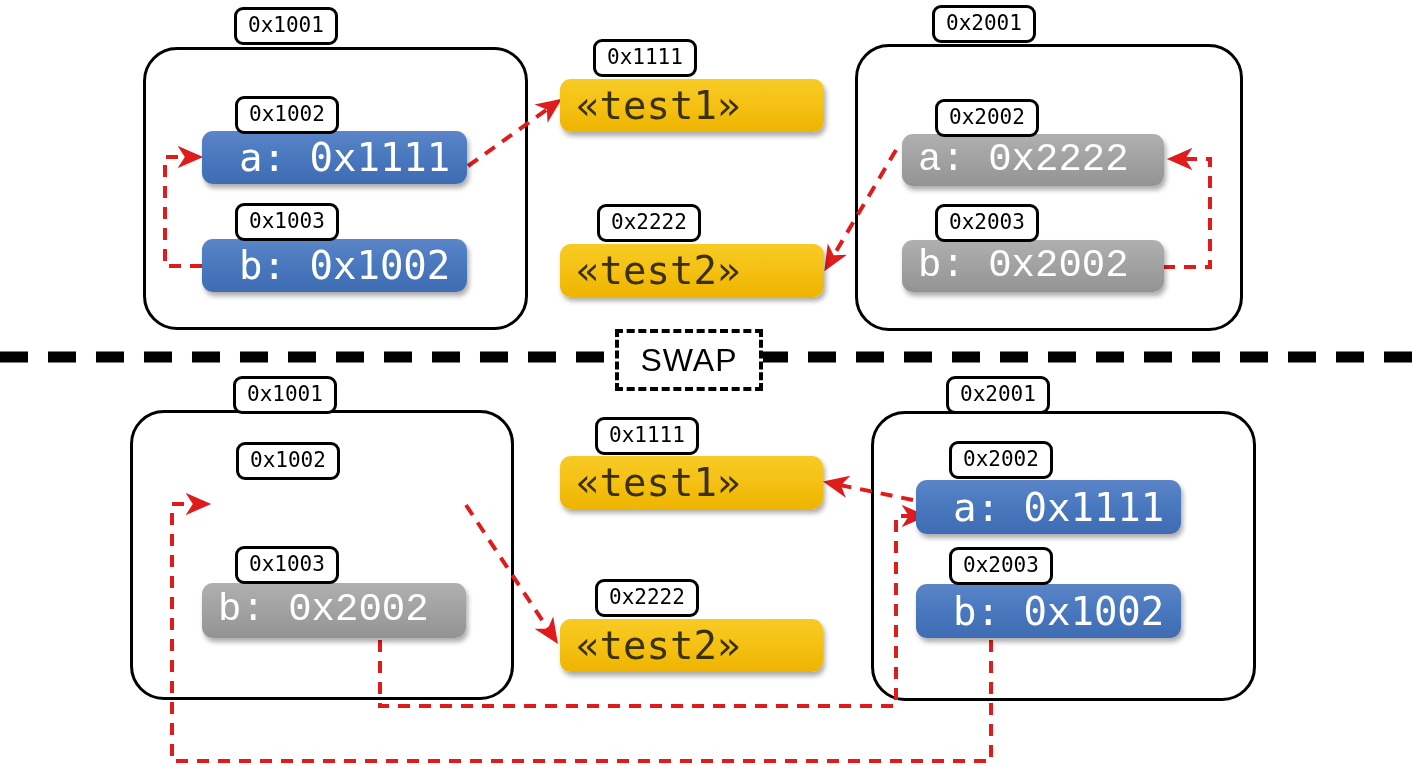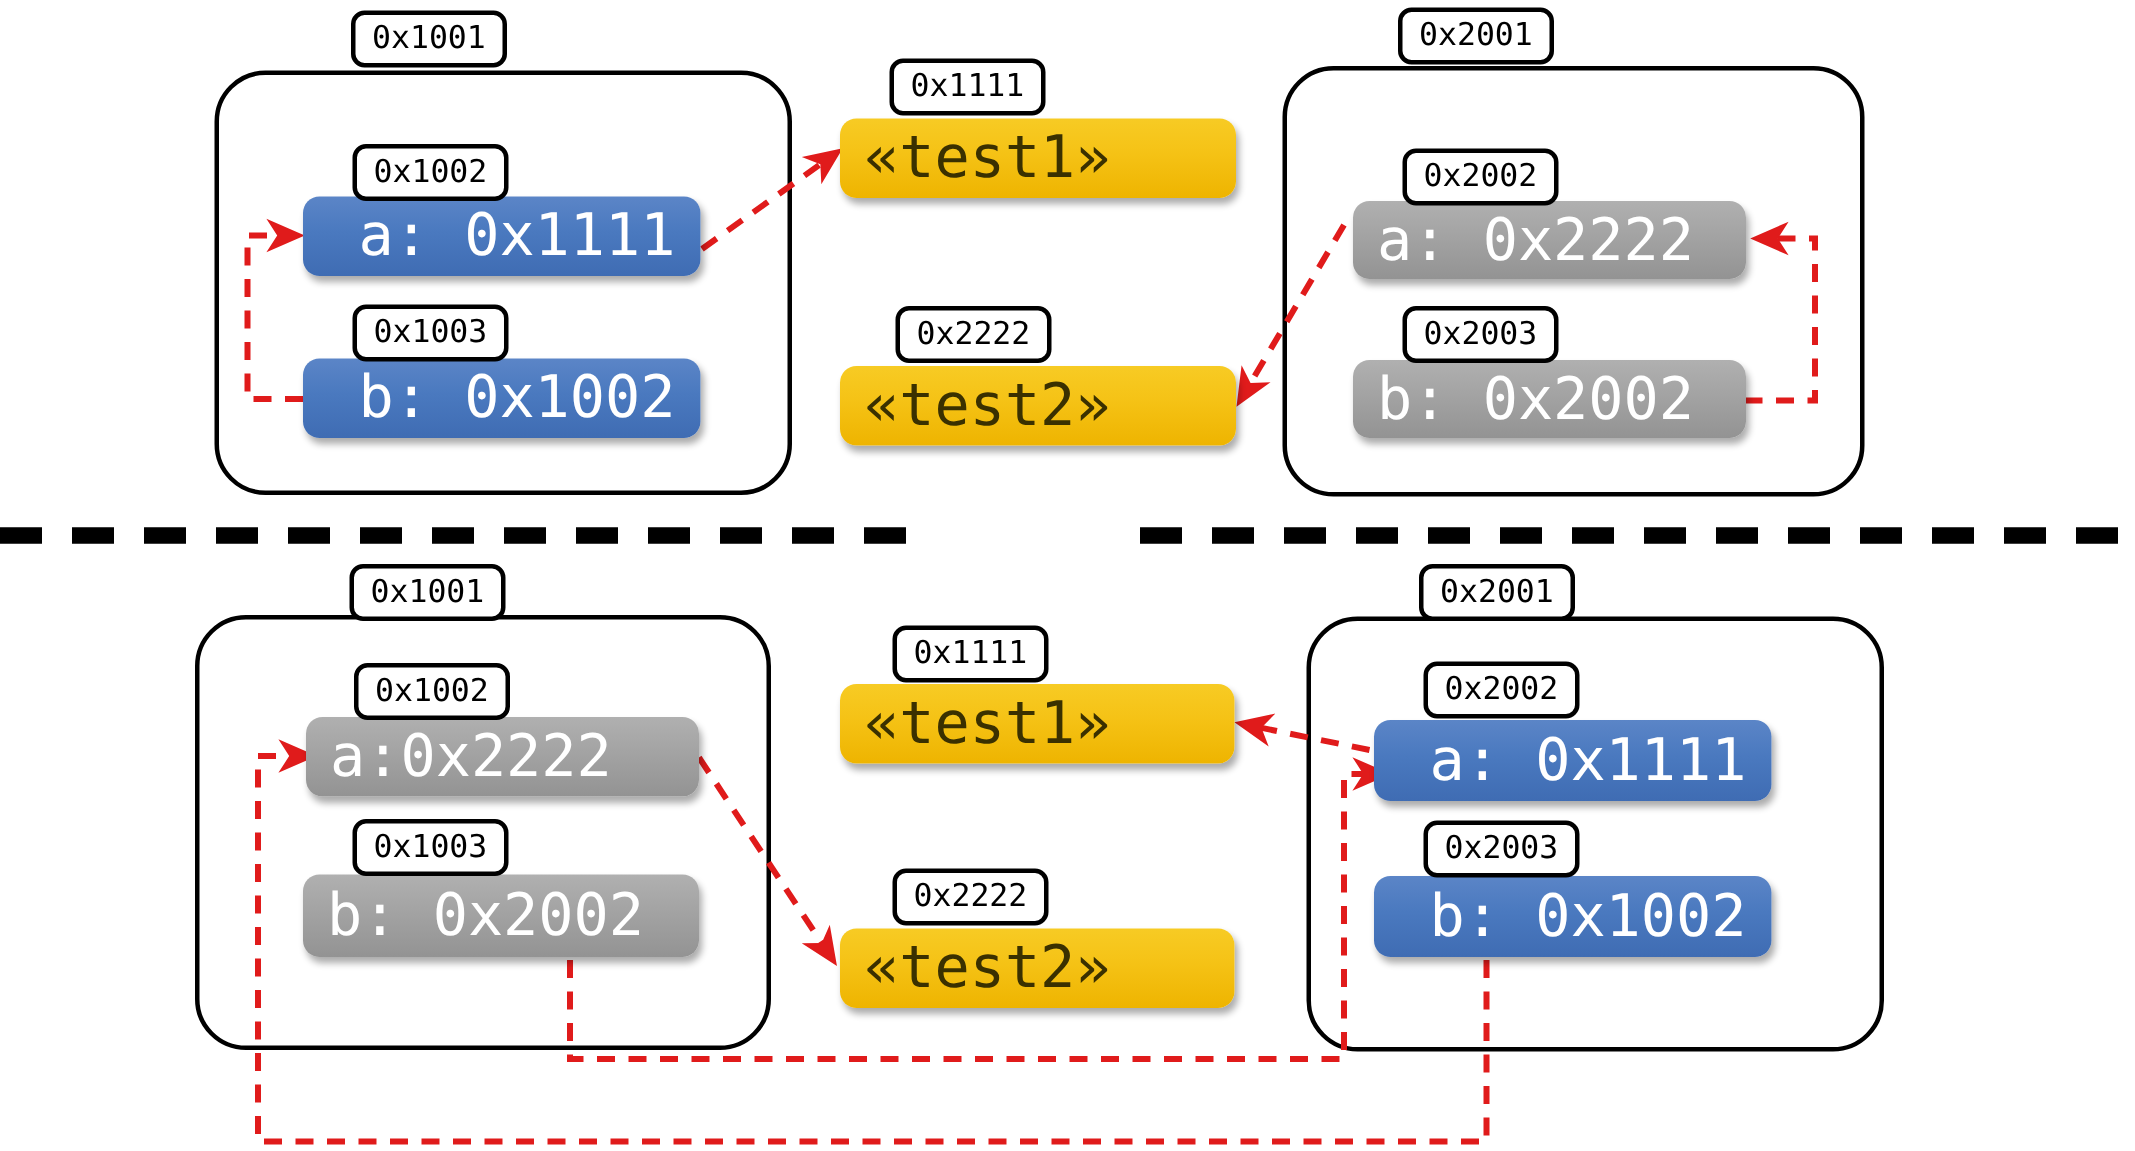--- a/index.html
+++ b/index.html
@@ -58,20 +58,21 @@
     z-index: 5;
   }
   .chip.blue {
     background: linear-gradient(to bottom, #5b85c7 0%, #4a79bf 45%, #3f6cb3 100%);
     color: #ffffff;
     padding-left: 37px;
   }
   .chip.gray {
     background: linear-gradient(to bottom, #b0b0b0 0%, #a3a3a3 45%, #939393 100%);
     color: #ffffff;
+    font-family: Liberation Mono, monospace;
   }
   .chip.yellow {
     background: linear-gradient(to bottom, #f7cb24 0%, #f5c215 45%, #eeb400 100%);
     color: #3a3000;
   }
 
   
   .swap-badge {
     position: absolute;
     border: 4px dashed #000000;
@@ -166,26 +167,26 @@
   <div class="addr-tag" style="left:906px; top:99px;">0x2002</div>
   <div class="chip gray" style="left:902px; top:134px; width:262px; height:52px;">a: 0x2222</div>
 
   <div class="addr-tag" style="left:906px; top:204px;">0x2003</div>
   <div class="chip gray" style="left:902px; top:240px; width:262px; height:52px;">b: 0x2002</div>
 
   <svg class="layer over" viewBox="0 0 1423 767">
     <line x1="0" y1="357" x2="618" y2="357" stroke="#000000" stroke-width="11" stroke-dasharray="28,20"></line>
     <line x1="760" y1="357" x2="1423" y2="357" stroke="#000000" stroke-width="11" stroke-dasharray="28,20"></line>
   </svg>
+  <div class="swap-badge" style="left:615px; top:329px; width:148px; height:62px;">SWAP</div>
 
   <div class="frame" style="left:130px; top:410px; width:384px; height:290px;"></div>
   <div class="addr-tag" style="left:204px; top:376px;">0x1001</div>
 
   <div class="addr-tag" style="left:207px; top:442px;">0x1002</div>
-  <div class="chip gray" style="left:204px; top:478px; width:262px; height:53px;">a:0x2222</div>
 
   <div class="addr-tag" style="left:206px; top:546px;">0x1003</div>
   <div class="chip gray" style="left:202px; top:583px; width:264px; height:55px;">b: 0x2002</div>
 
   <div class="addr-tag" style="left:566px; top:417px;">0x1111</div>
   <div class="chip yellow" style="left:560px; top:456px; width:263px; height:53px;">«test1»</div>
 
   <div class="addr-tag" style="left:566px; top:579px;">0x2222</div>
   <div class="chip yellow" style="left:560px; top:619px; width:263px; height:53px;">«test2»</div>
 

